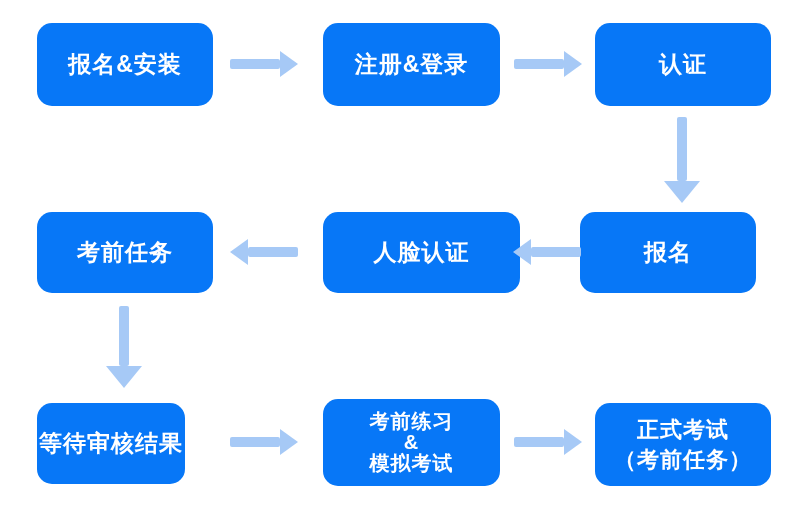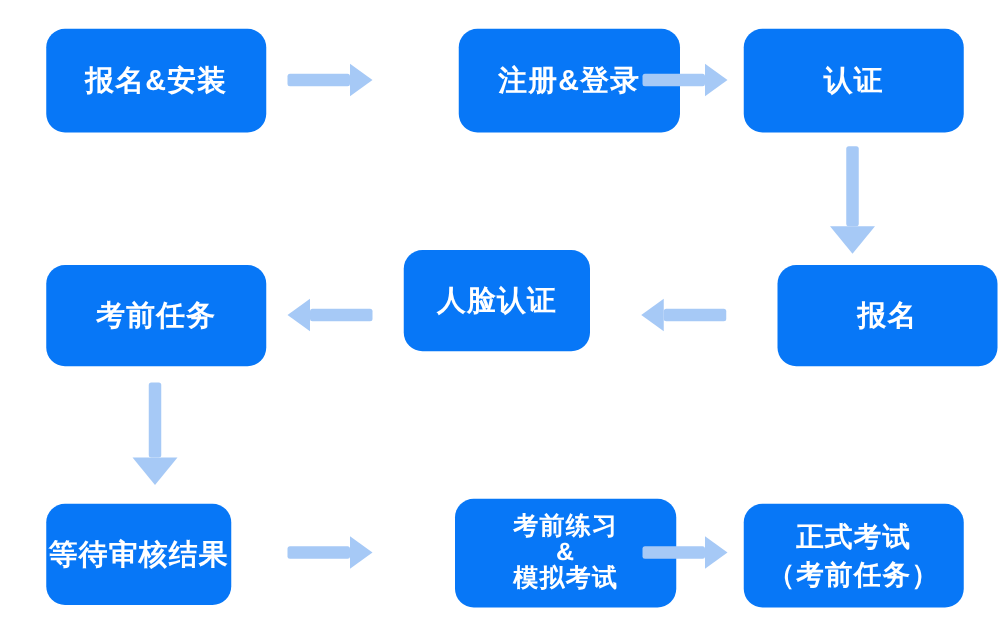--- a/index.html
+++ b/index.html
@@ -29,21 +29,21 @@
     display: flex;
     align-items: center;
     justify-content: center;
     text-align: center;
     font-size: 23px;
     font-weight: bold;
     letter-spacing: 1px;
     white-space: pre-line;
     line-height: 1.25;
   }
-  .node.small { font-size: 20px; line-height: 1.05; margin-left: 41px; }
+  .node.small { font-size: 20px; line-height: 1.05; }
   .node.two-line { font-size: 22px; line-height: 1.32; }
 
   
   .arrow-h {
     position: absolute;
     display: flex;
     align-items: center;
     height: 26px;
   }
   .arrow-h .shaft {
@@ -84,26 +84,26 @@
     border-right: 18px solid transparent;
     border-top: 22px solid var(--arrow);
   }
 </style>
 </head>
 <body>
 
 <div class="canvas">
 
   <div class="node" style="left:37px; top:23px; width:176px; height:83px;">报名&amp;安装</div>
-  <div class="node" style="left:323px; top:23px; width:177px; height:83px;margin-left:44px;">注册&amp;登录</div>
+  <div class="node" style="left:323px; top:23px; width:177px; height:83px;">注册&amp;登录</div>
   <div class="node" style="left:37px; top:212px; width:176px; height:81px;">考前任务</div>
 
   <div class="node" style="left:595px; top:23px; width:176px; height:83px;">认证</div>
-  <div class="node" style="left:323px; top:200px; width:149px; height:81px;">人脸认证</div>
-  <div class="node" style="left:622px; top:212px; width:176px; height:81px;">报名</div>
+  <div class="node" style="left:323px; top:212px; width:197px; height:81px;">人脸认证</div>
+  <div class="node" style="left:580px; top:212px; width:176px; height:81px;">报名</div>
 
   <div class="node" style="left:37px; top:403px; width:148px; height:81px;">等待审核结果</div>
   <div class="node small" style="left:323px; top:399px; width:177px; height:87px;">考前练习
 &amp;
 模拟考试</div>
   <div class="node two-line" style="left:595px; top:403px; width:176px; height:83px;">正式考试
 （考前任务）</div>
 
   <div class="arrow-h" style="left:230px; top:51px;">
     <div class="shaft"></div>

